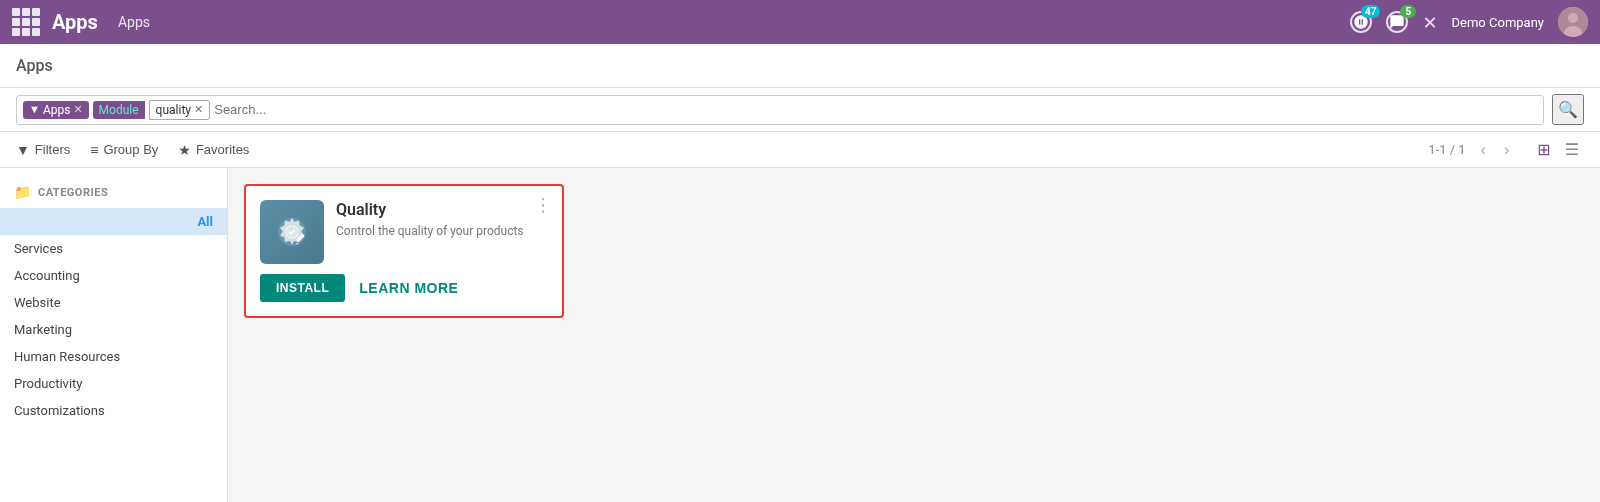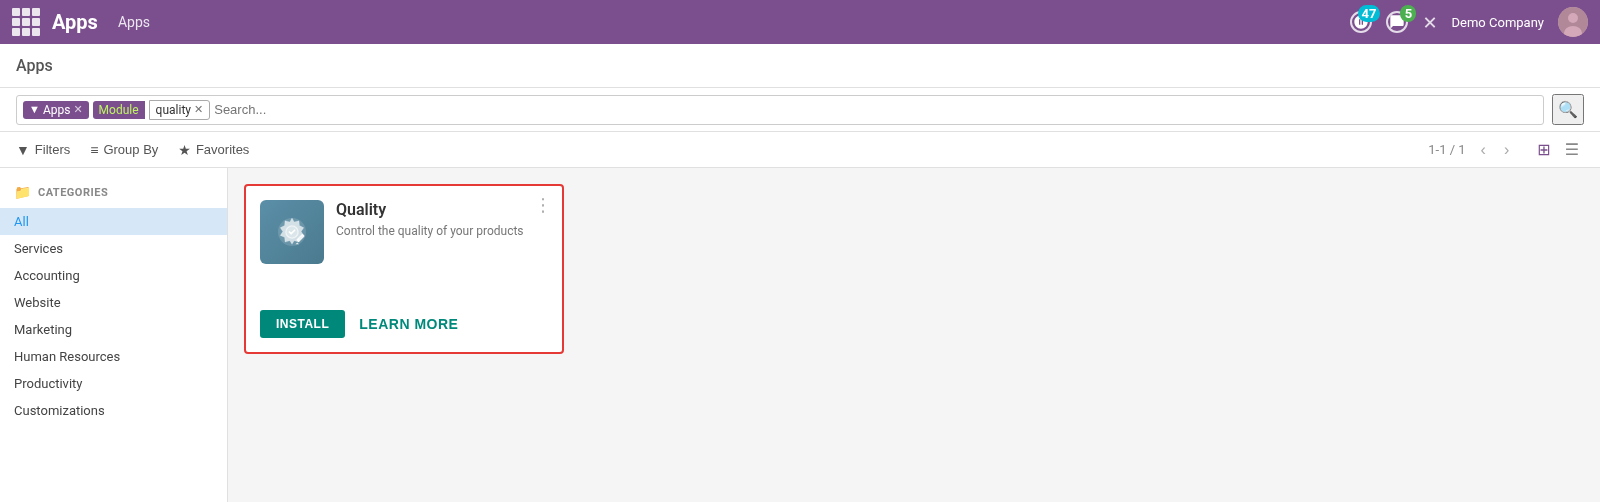--- a/index.html
+++ b/index.html
@@ -46,21 +46,21 @@
     }
     .nav-icon-badge {
       position: relative;
       cursor: pointer;
     }
     .nav-icon-badge .badge {
       position: absolute;
       top: -6px; right: -8px;
       background: #00BCD4;
       color: white;
-      font-size: 13px;
+      font-size: 10px;
       font-weight: bold;
       border-radius: 10px;
       padding: 1px 4px;
       min-width: 16px;
       text-align: center;
     }
     .nav-icon-badge .badge.green { background: #4CAF50; }
     .nav-icon-shape {
       width: 22px; height: 22px;
       border-radius: 50%;
@@ -136,21 +136,21 @@
       background: #7B4F8E;
       color: white;
       border-radius: 3px;
       padding: 2px 6px;
     }
     .search-tag.filter-tag .tag-icon {
       font-size: 11px;
     }
     .search-tag.module-label {
       background: #7B4F8E;
-      color: #bef264;
+      color: #5eead4;
       border-radius: 3px 0 0 3px;
       padding: 2px 6px;
       font-size: 12px;
     }
     .search-tag.module-value {
       background: transparent;
       color: #333;
       border: 1px solid #aaa;
       border-radius: 0 3px 3px 0;
       padding: 2px 6px;
@@ -261,21 +261,22 @@
       font-size: 13px;
       color: #444;
       cursor: pointer;
       display: flex;
       align-items: center;
       justify-content: space-between;
     }
     .sidebar-item.active {
       background: #d6e8f7;
       color: #2196F3;
-      font-weight: 400;
+      font-weight: 700;
+      justify-content: flex-end;
     }
     .sidebar-item-badge {
       font-size: 11px;
       color: #888;
       background: #f0f0f0;
       border-radius: 10px;
       padding: 1px 6px;
     }
 
     
@@ -333,21 +334,20 @@
       top: 10px; right: 10px;
       font-size: 18px;
       color: #aaa;
       cursor: pointer;
       line-height: 1;
     }
     .app-card-actions {
       display: flex;
       align-items: center;
       gap: 14px;
-      margin-top: 36px;
     }
     .install-btn {
       background: #00897B;
       color: white;
       border: none;
       border-radius: 3px;
       padding: 7px 16px;
       font-size: 12px;
       font-weight: 700;
       cursor: pointer;

